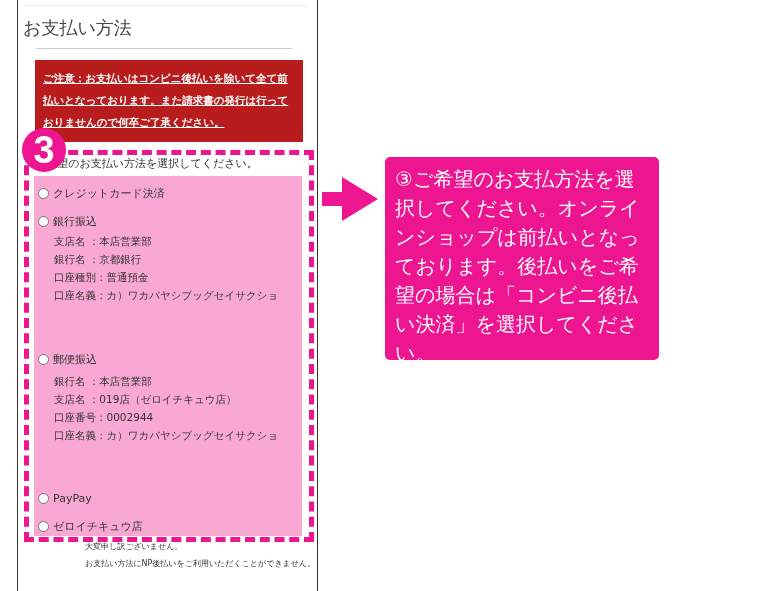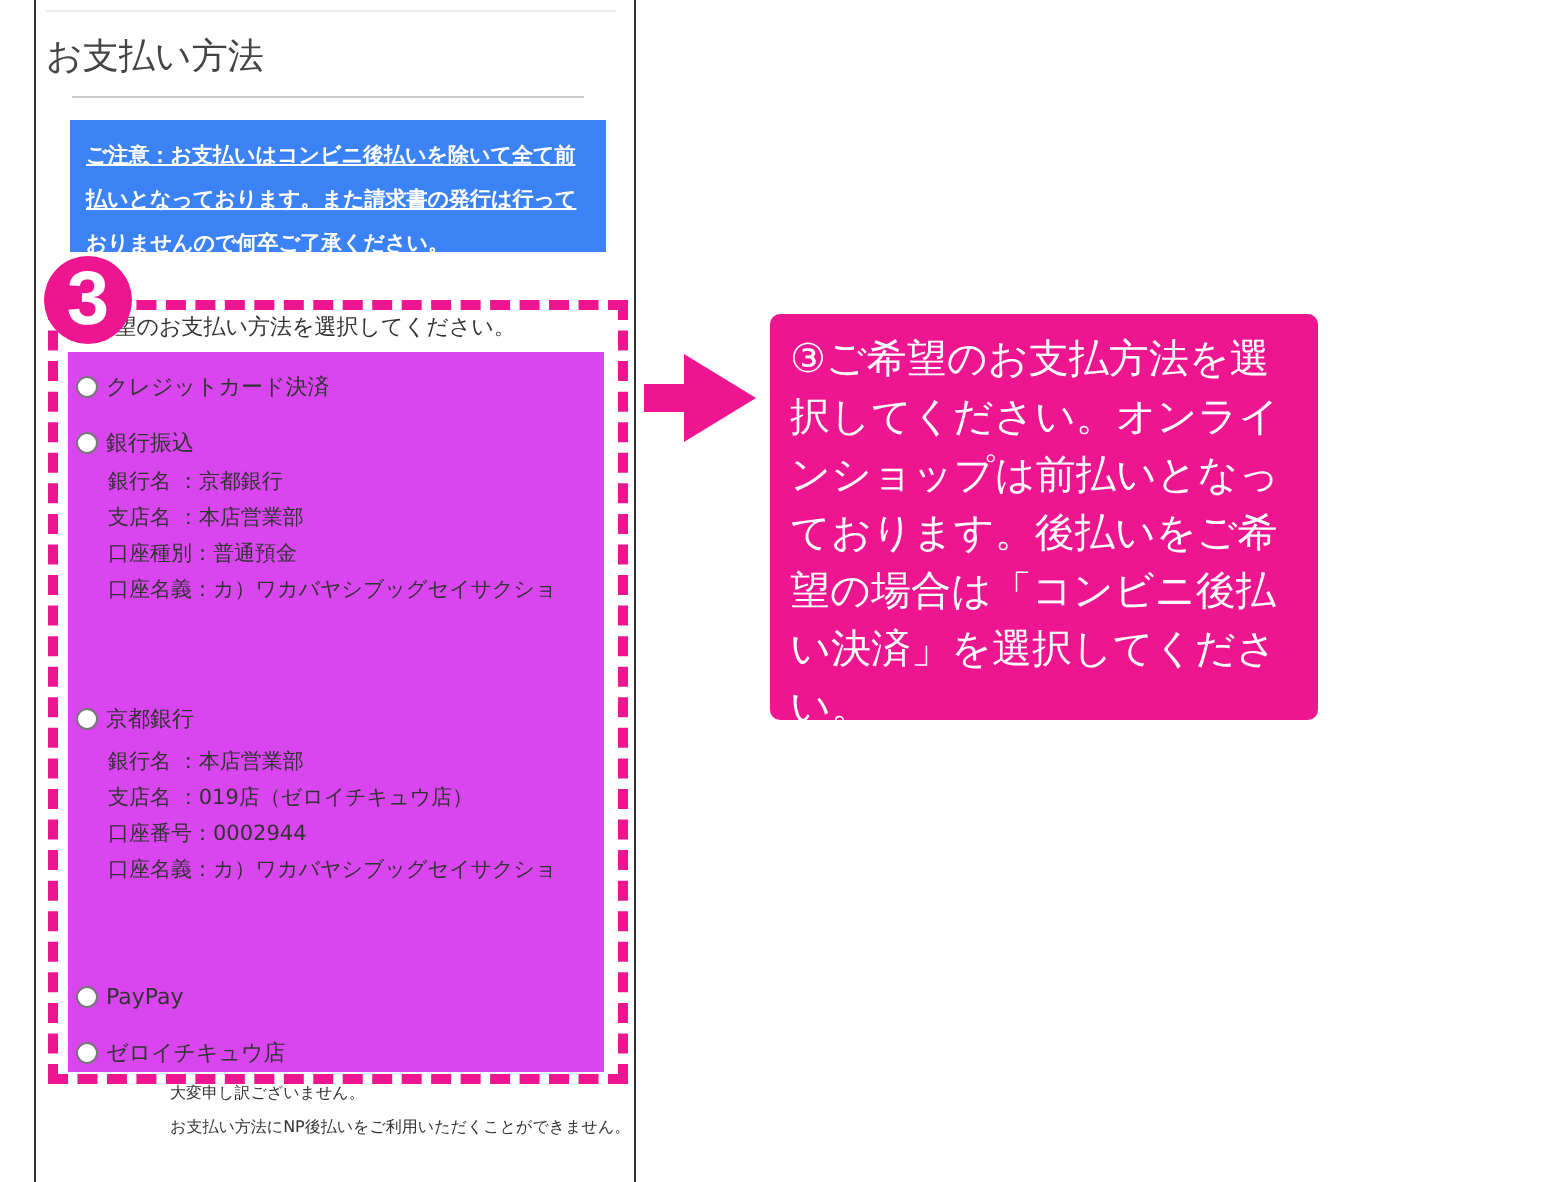--- a/index.html
+++ b/index.html
@@ -1,24 +1,24 @@
 <!DOCTYPE html>
 <html><head>
 <meta charset="utf-8">
 <style>
   html,body{margin:0;padding:0;}
   body{width:778px;height:591px;background:#fff;position:relative;overflow:hidden;font-family:"DejaVu Sans",sans-serif;}
   .panel{position:absolute;left:17px;top:0;width:299px;height:591px;border-left:1px solid #333;border-right:1px solid #333;background:#fff;}
   .card{position:absolute;left:5px;top:5px;width:285px;height:580px;background:#fff;border-top:1px solid #eee;}
   .title{position:absolute;left:0;top:10px;width:100%;text-align:left;font-size:18px;color:#444;}
   .title-rule{position:absolute;left:13px;top:42px;width:256px;height:1px;background:#ccc;}
-  .notice{position:absolute;left:12px;top:54px;width:268px;height:66px;background:#3b82f6;color:#fff;font-weight:bold;font-size:10.5px;line-height:22px;padding:7px 8px;box-sizing:border-box;}
+  .notice{position:absolute;left:12px;top:54px;width:268px;height:82px;background:#b91c1c;color:#fff;font-weight:bold;font-size:10.5px;line-height:22px;padding:7px 8px;box-sizing:border-box;}
   .notice span{text-decoration:underline;}
   .instr{position:absolute;left:18px;top:156px;font-size:11px;color:#333;}
-  .opts{position:absolute;left:12px;top:176px;width:268px;height:360px;background:#d946ef;}
+  .opts{position:absolute;left:12px;top:176px;width:268px;height:360px;background:#f9a8d4;}
   .opt{position:absolute;left:4px;font-size:11px;color:#333;display:flex;align-items:center;}
   .radio{width:9px;height:9px;border:1px solid #777;border-radius:50%;margin-right:4px;background:#fff;}
   .det{position:absolute;left:20px;font-size:10.5px;color:#333;line-height:18px;}
   .sorry{position:absolute;left:12px;top:538px;width:268px;font-size:8px;color:#333;line-height:17px;padding-left:3px;margin-left:48px;}
   .dash{position:absolute;left:24px;top:150px;width:290px;height:392px;border:5px dashed #ee1590;box-sizing:border-box;}
   .badge{position:absolute;left:22px;top:128px;width:44px;height:44px;border-radius:50%;background:#ee1590;color:#fff;font-weight:bold;font-size:38px;line-height:44px;text-align:center;font-family:"Liberation Sans",sans-serif;}
   .arrow-shaft{position:absolute;left:322px;top:192px;width:22px;height:14px;background:#ee1590;}
   .arrow-head{position:absolute;left:342px;top:177px;width:0;height:0;border-top:22px solid transparent;border-bottom:22px solid transparent;border-left:36px solid #ee1590;}
   .callout{position:absolute;left:385px;top:157px;width:274px;height:203px;background:#ee1590;border-radius:5px;color:#fff;font-size:20px;line-height:29px;padding:8px 10px;box-sizing:border-box;}
 </style>
@@ -38,28 +38,28 @@
 <div class="opts" style="left:34px;">
   <div class="opt" style="top:10px;">
       <span class="radio"></span>
       <span>クレジットカード決済</span>
     </div>
   <div class="opt" style="top:38px;">
       <span class="radio"></span>
       <span>銀行振込</span>
     </div>
   <div class="det" style="top:56px;">
-    <div>銀行名 ：京都銀行</div>
-      <div>支店名 ：本店営業部</div>
+    <div>支店名 ：本店営業部</div>
+      <div>銀行名 ：京都銀行</div>
       <div>口座種別：普通預金</div>
       <div>口座名義：カ）ワカバヤシブッグセイサクショ</div>
   </div>
   <div class="opt" style="top:176px;">
       <span class="radio"></span>
-      <span>京都銀行</span>
+      <span>郵便振込</span>
     </div>
   <div class="det" style="top:196px;">
     <div>銀行名 ：本店営業部</div>
       <div>支店名 ：019店（ゼロイチキュウ店）</div>
       <div>口座番号：0002944</div>
       <div>口座名義：カ）ワカバヤシブッグセイサクショ</div>
   </div>
   <div class="opt" style="top:316px;">
       <span class="radio"></span>
       <span>PayPay</span>

